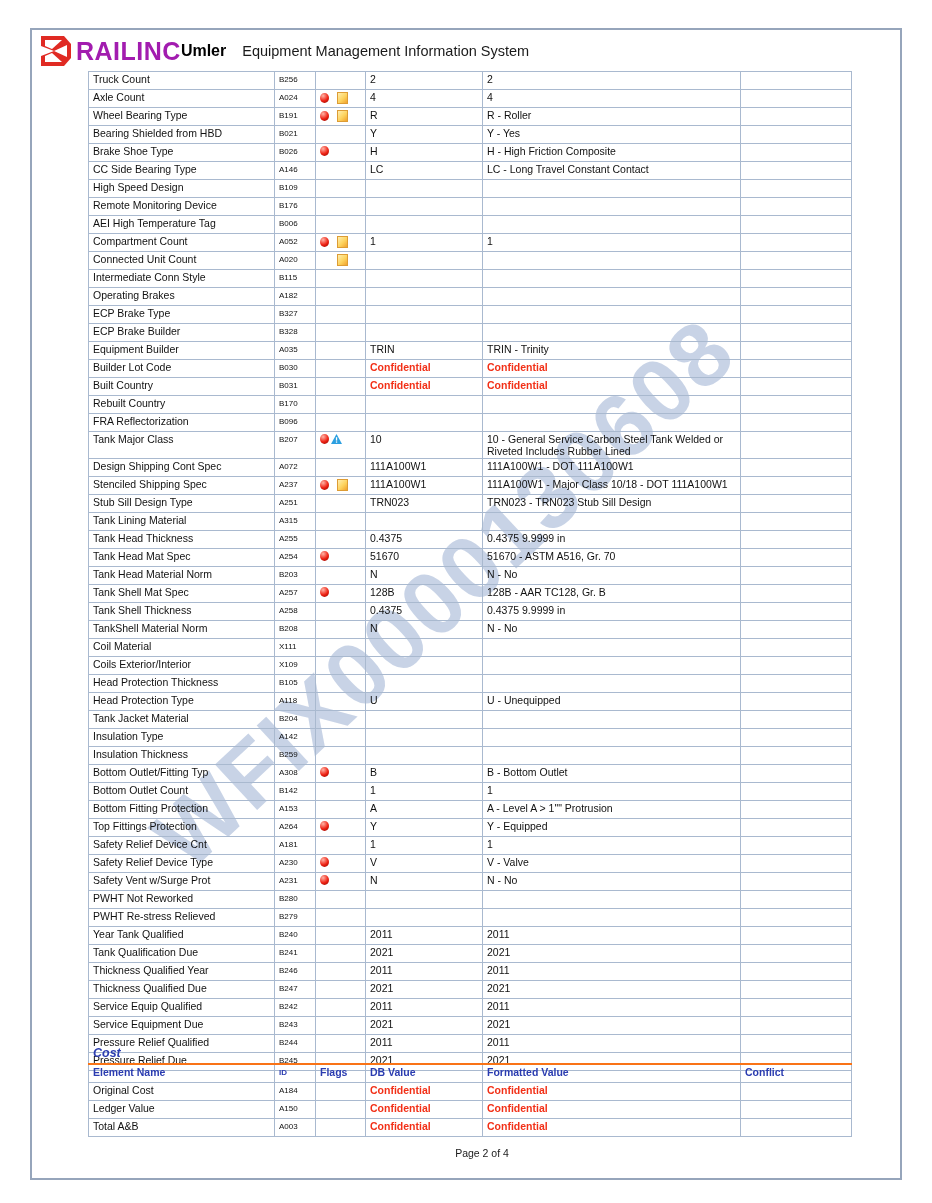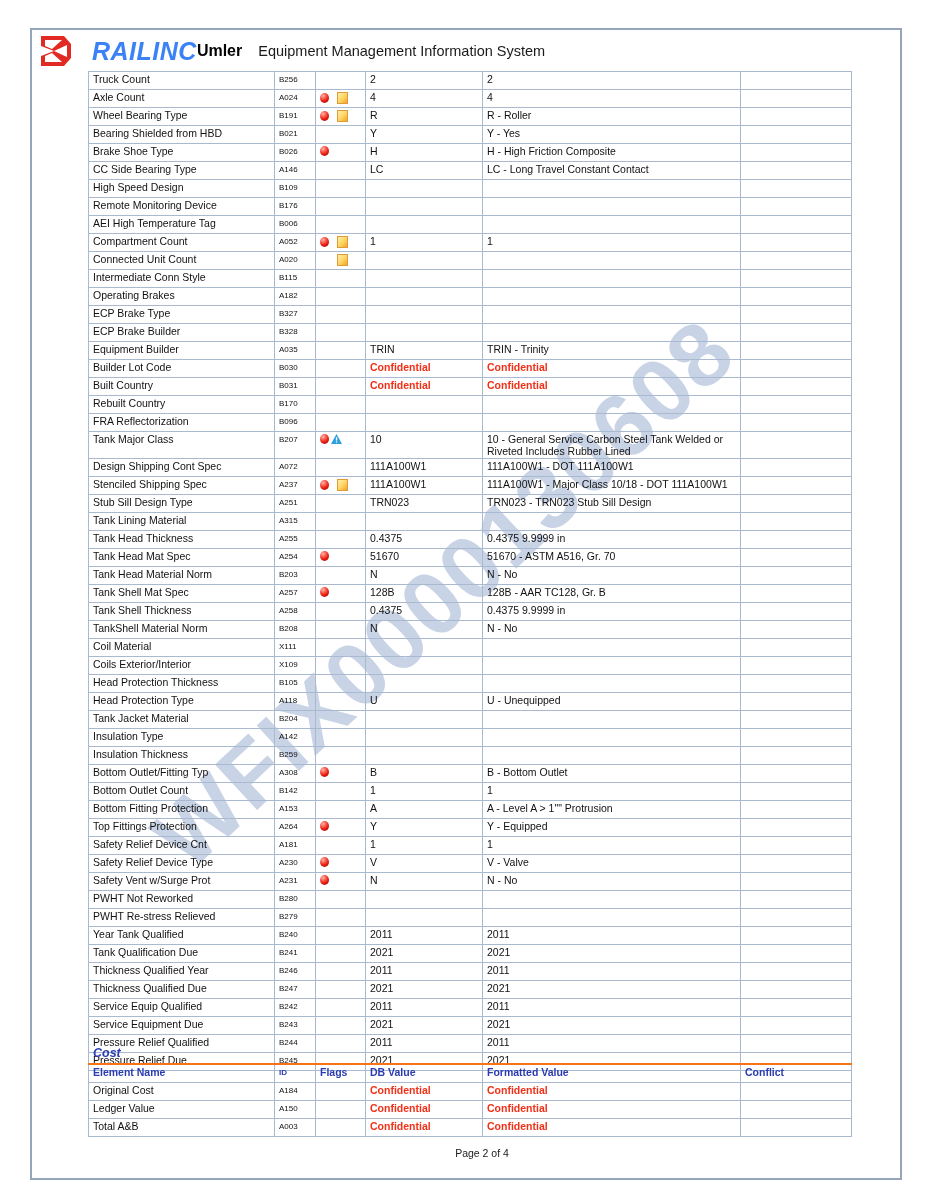--- a/index.html
+++ b/index.html
@@ -7,21 +7,21 @@
   .page-frame{position:absolute;left:30px;top:28px;width:868px;height:1148px;
     border:2px solid #96a5bb;background:#fff;overflow:hidden;}
   
   .watermark{position:absolute;left:412px;top:564px;z-index:1;white-space:nowrap;
     transform:translate(-50%,-50%) rotate(-43deg);
     font-size:90px;font-weight:700;color:rgba(154,174,209,0.55);letter-spacing:2px;pointer-events:none;}
   .content{position:relative;z-index:2;}
   
   .header{position:absolute;left:8px;top:6px;display:flex;align-items:center;z-index:2;}
   .emblem{width:32px;height:30px;margin-right:4px;}
-  .brand{font-size:25px;font-weight:800;font-style:italic;letter-spacing:.5px;color:#3b82f6;margin-left:16px;}
+  .brand{font-size:25px;font-weight:800;letter-spacing:.5px;color:#a21caf;}
   .app-name{font-size:16px;font-weight:700;color:#000;}
   .subtitle{font-size:14.5px;color:#1a1a1a;margin-left:16px;}
   
   table{border-collapse:collapse;table-layout:fixed;background:transparent;}
   .grid{position:absolute;left:56px;width:757px;z-index:2;}
   .main-grid{top:41px;}
   .cost-grid{top:1033px;}
   td,th{border:1px solid #a9b9cf;vertical-align:top;padding:2px 4px 1px 4px;
     font-size:10.5px;line-height:11.5px;height:13px;overflow:hidden;}
   .c-name{width:177px;}

